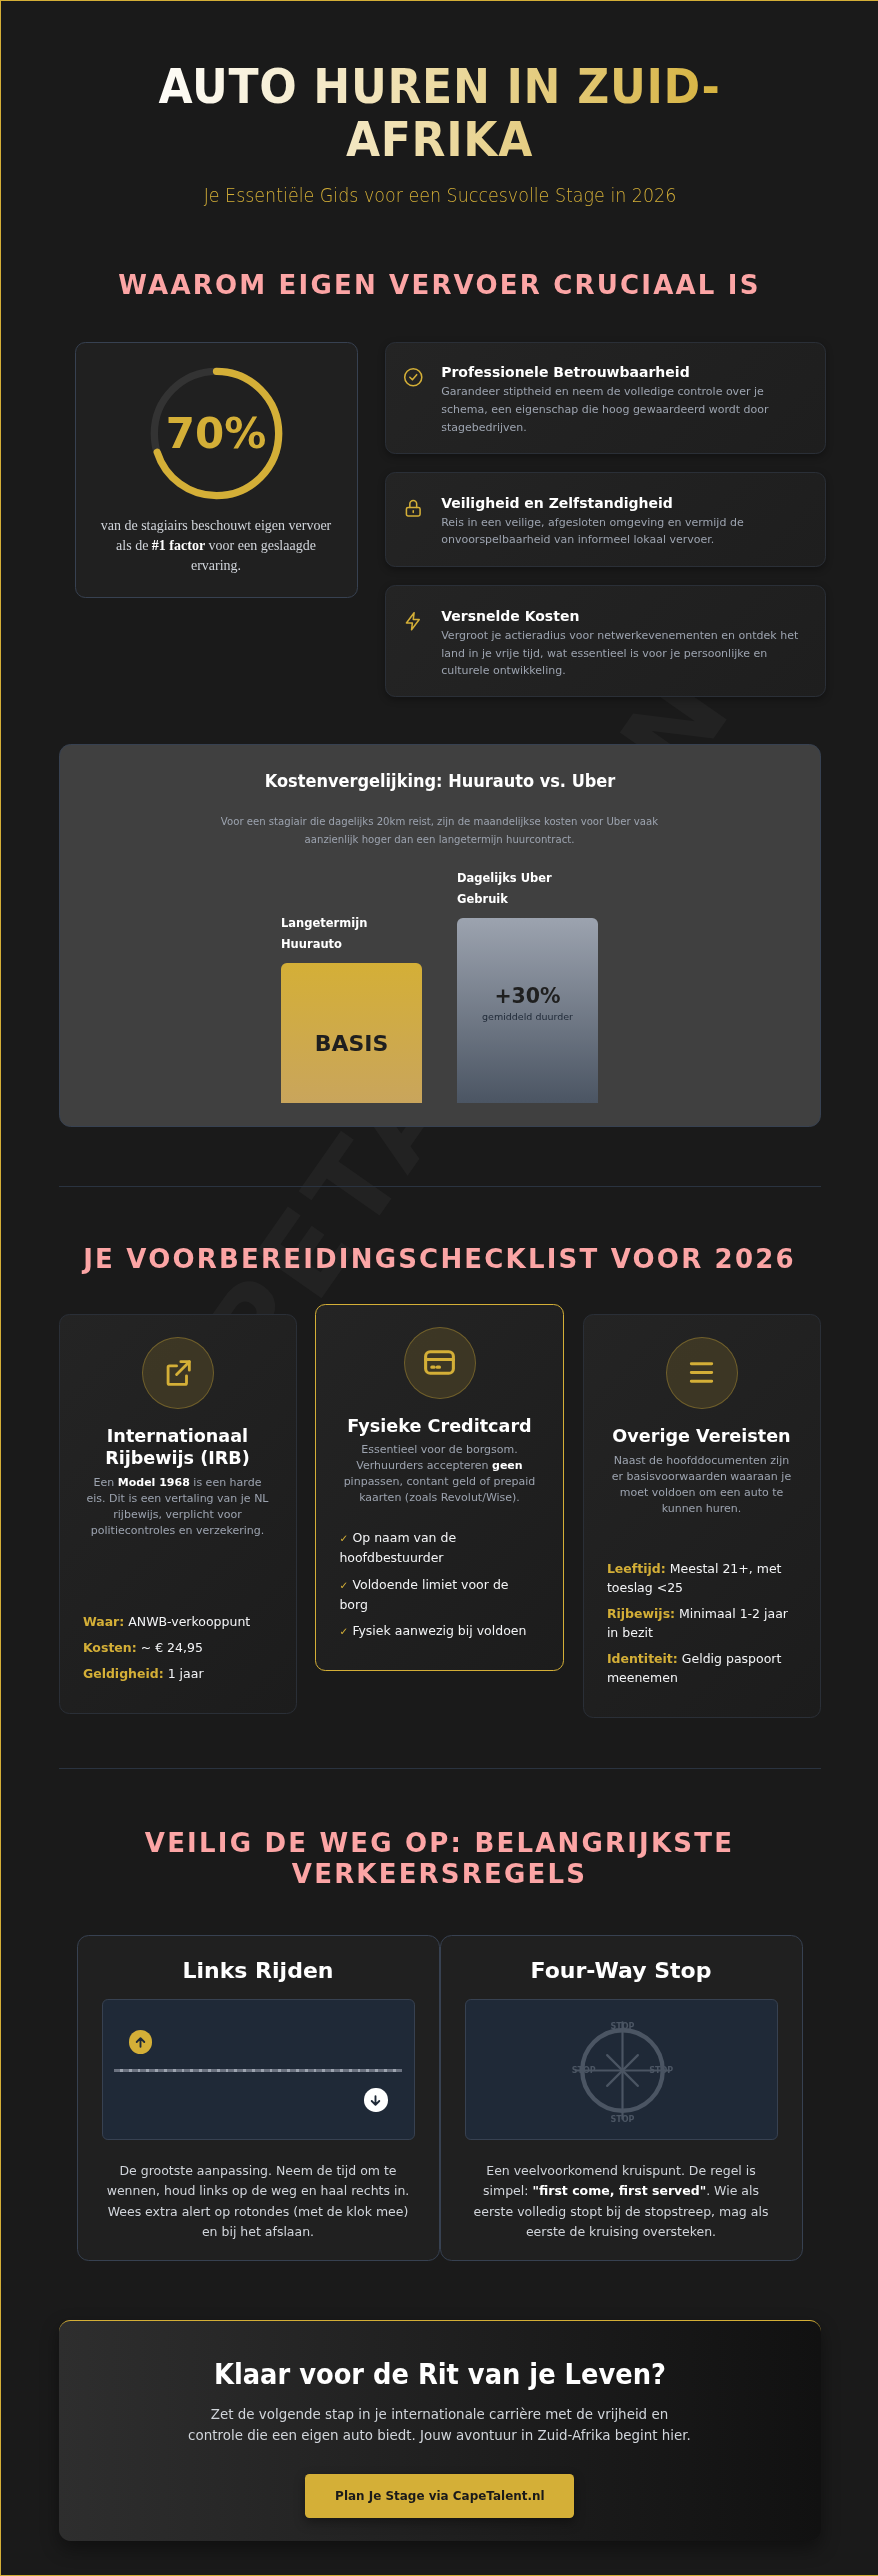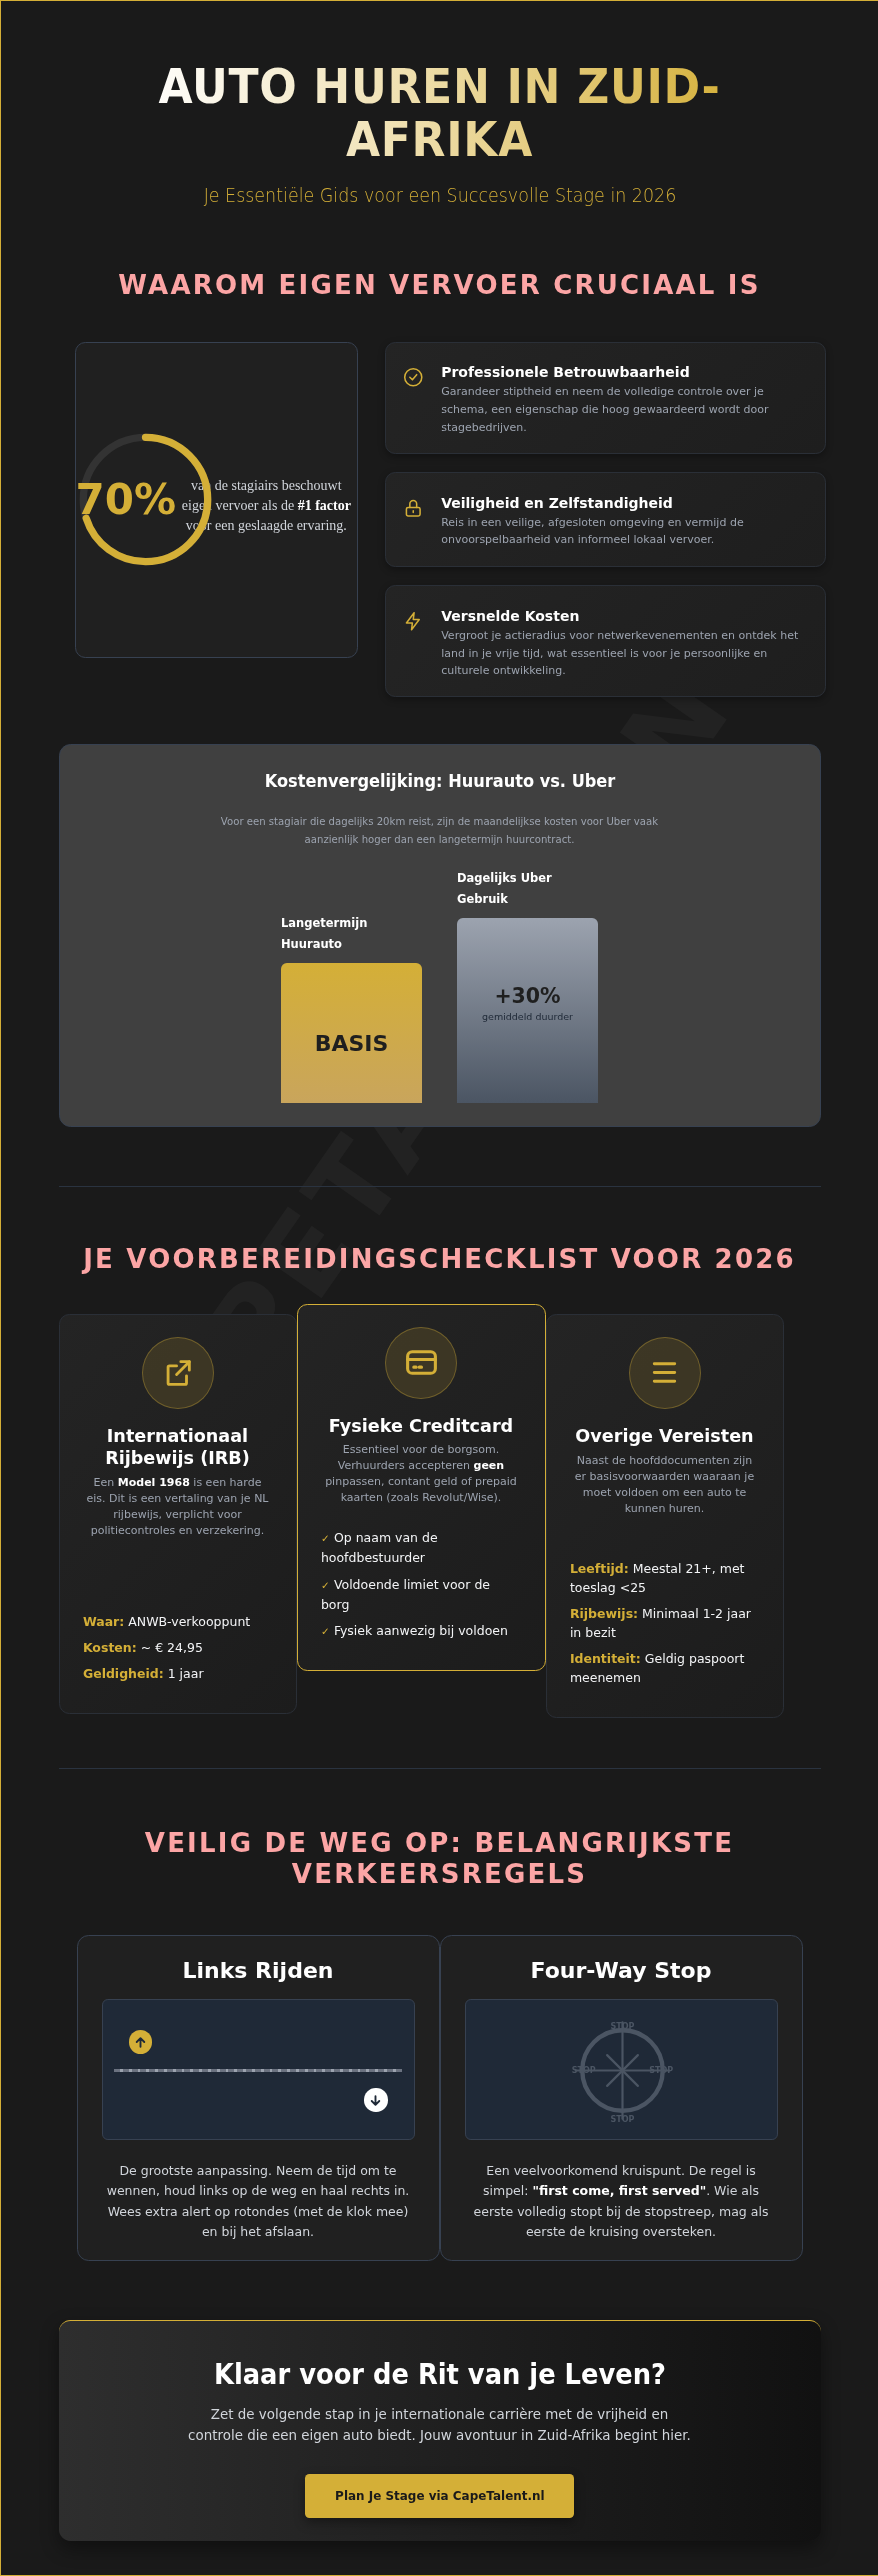--- a/index.html
+++ b/index.html
@@ -57,25 +57,25 @@
       font-weight: bold;
       font-size: 26px;
       letter-spacing: 2.2px;
       color: #fca5a5;
     }
 
     
     .why { margin-top: 64px; }
     .why-grid { display: grid; grid-template-columns: 326px 436px; gap: 0; margin-top: 42px; justify-content: space-between; }
     .stat-card {
-      width: 283px; height: 316px;
+      width: 283px; height: 256px;
       background: #202020;
       border: 0.7px solid #374151;
       border-radius: 10.3px;
-      display: flex; align-items: center; justify-content: center;
+      display: flex; flex-direction: column; align-items: center; justify-content: center;
       margin-left: 16px;
     }
     .donut { position: relative; width: 139px; height: 139px; }
     .donut svg { position: absolute; left: 0; top: 0; }
     .donut .value {
       position: absolute; left: 0; top: 0; width: 100%; height: 100%;
       display: flex; align-items: center; justify-content: center;
       font-weight: bold; font-size: 42px; color: #d4af37;
     }
     .stat-text {
@@ -127,21 +127,21 @@
     .bar.gray { height: 185px; background: linear-gradient(180deg, #9ca3af, #4b5563); }
     .bar .big { font-weight: bold; font-size: 20.5px; color: #1f1f1f; }
     .bar .gold-big { font-size: 22px; margin-top: 22px; }
     .bar .small { font-size: 9.5px; color: #1f2937; margin-top: 2.9px; }
     .bar.gray .big { margin-top: -14.6px; }
 
     .divider { height: 0.7px; background: #2a3340; margin: 59px 0 0; }
 
     
     .checklist-title { margin-top: 57px; }
-    .checklist { display: flex; margin-top: 40px; align-items: flex-start; }
+    .checklist { display: flex; justify-content: space-between; margin-top: 40px; align-items: flex-start; }
     .ck-card {
       width: 238px;
       background: linear-gradient(135deg, #242424, #1c1c1c);
       border: 0.7px solid #2a2f37;
       border-radius: 10.3px;
       text-align: center;
       padding: 22px 23.4px 22px;
       position: relative;
     }
     .ck-card.featured {

